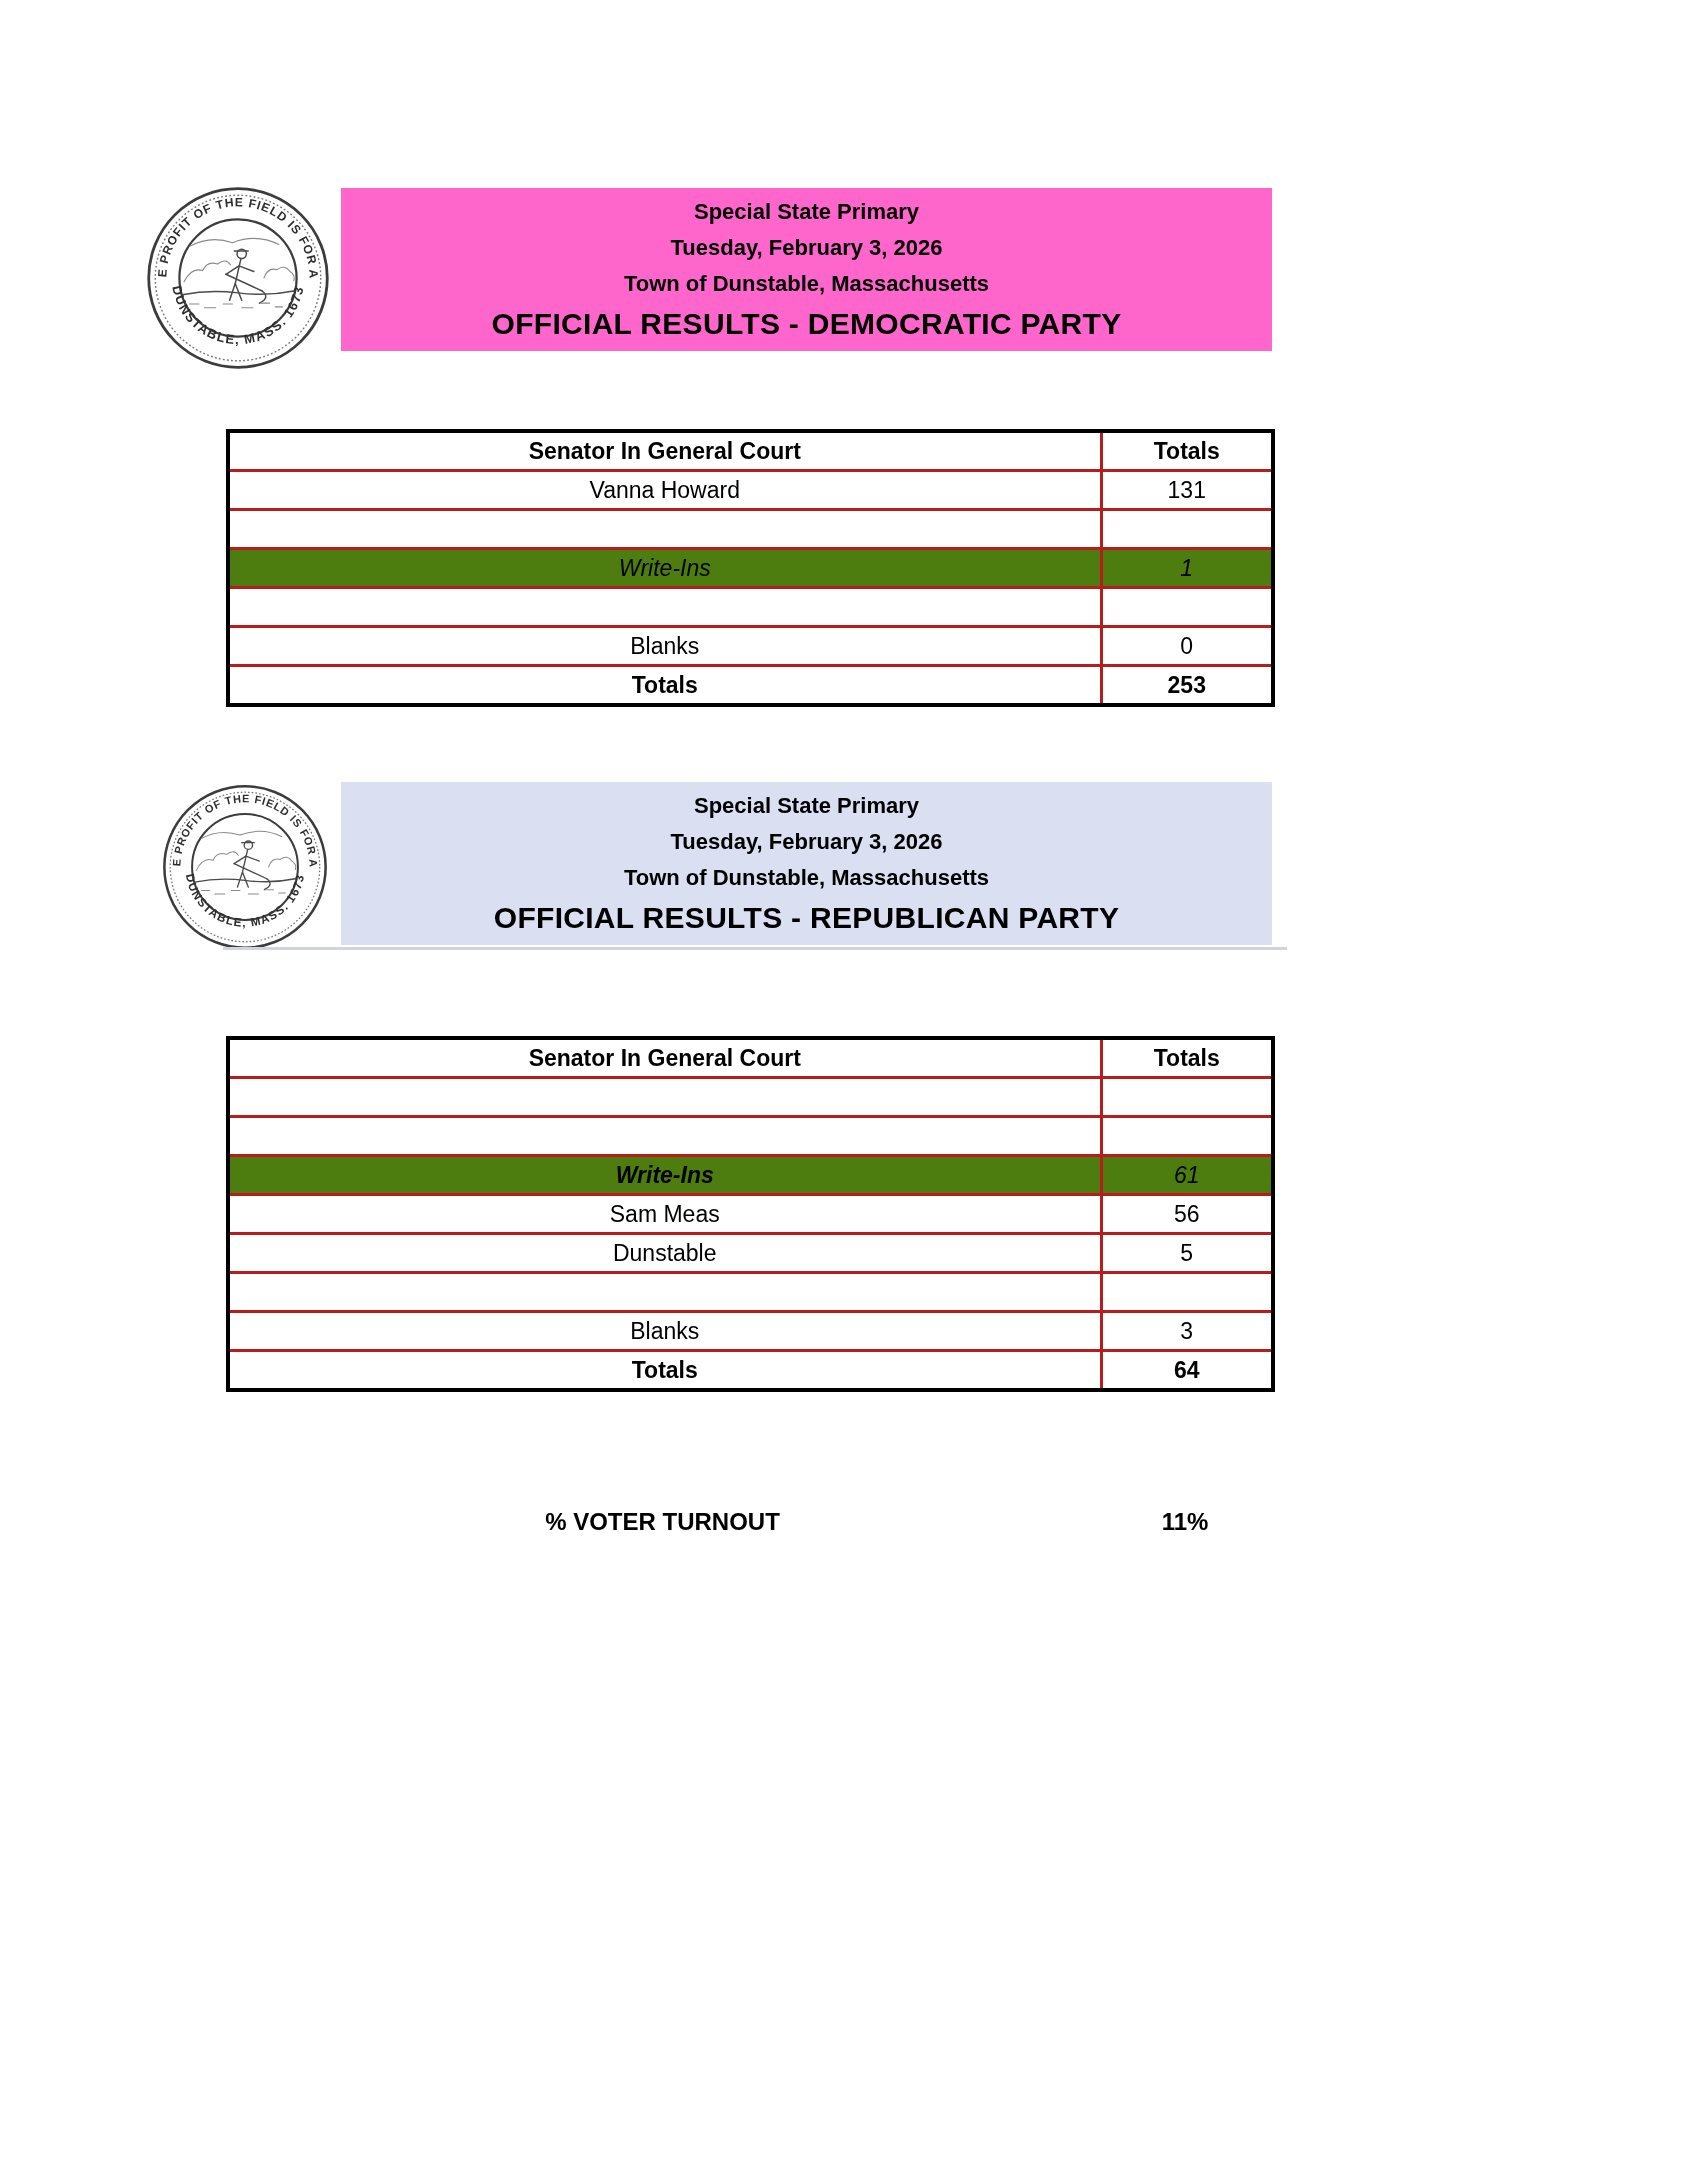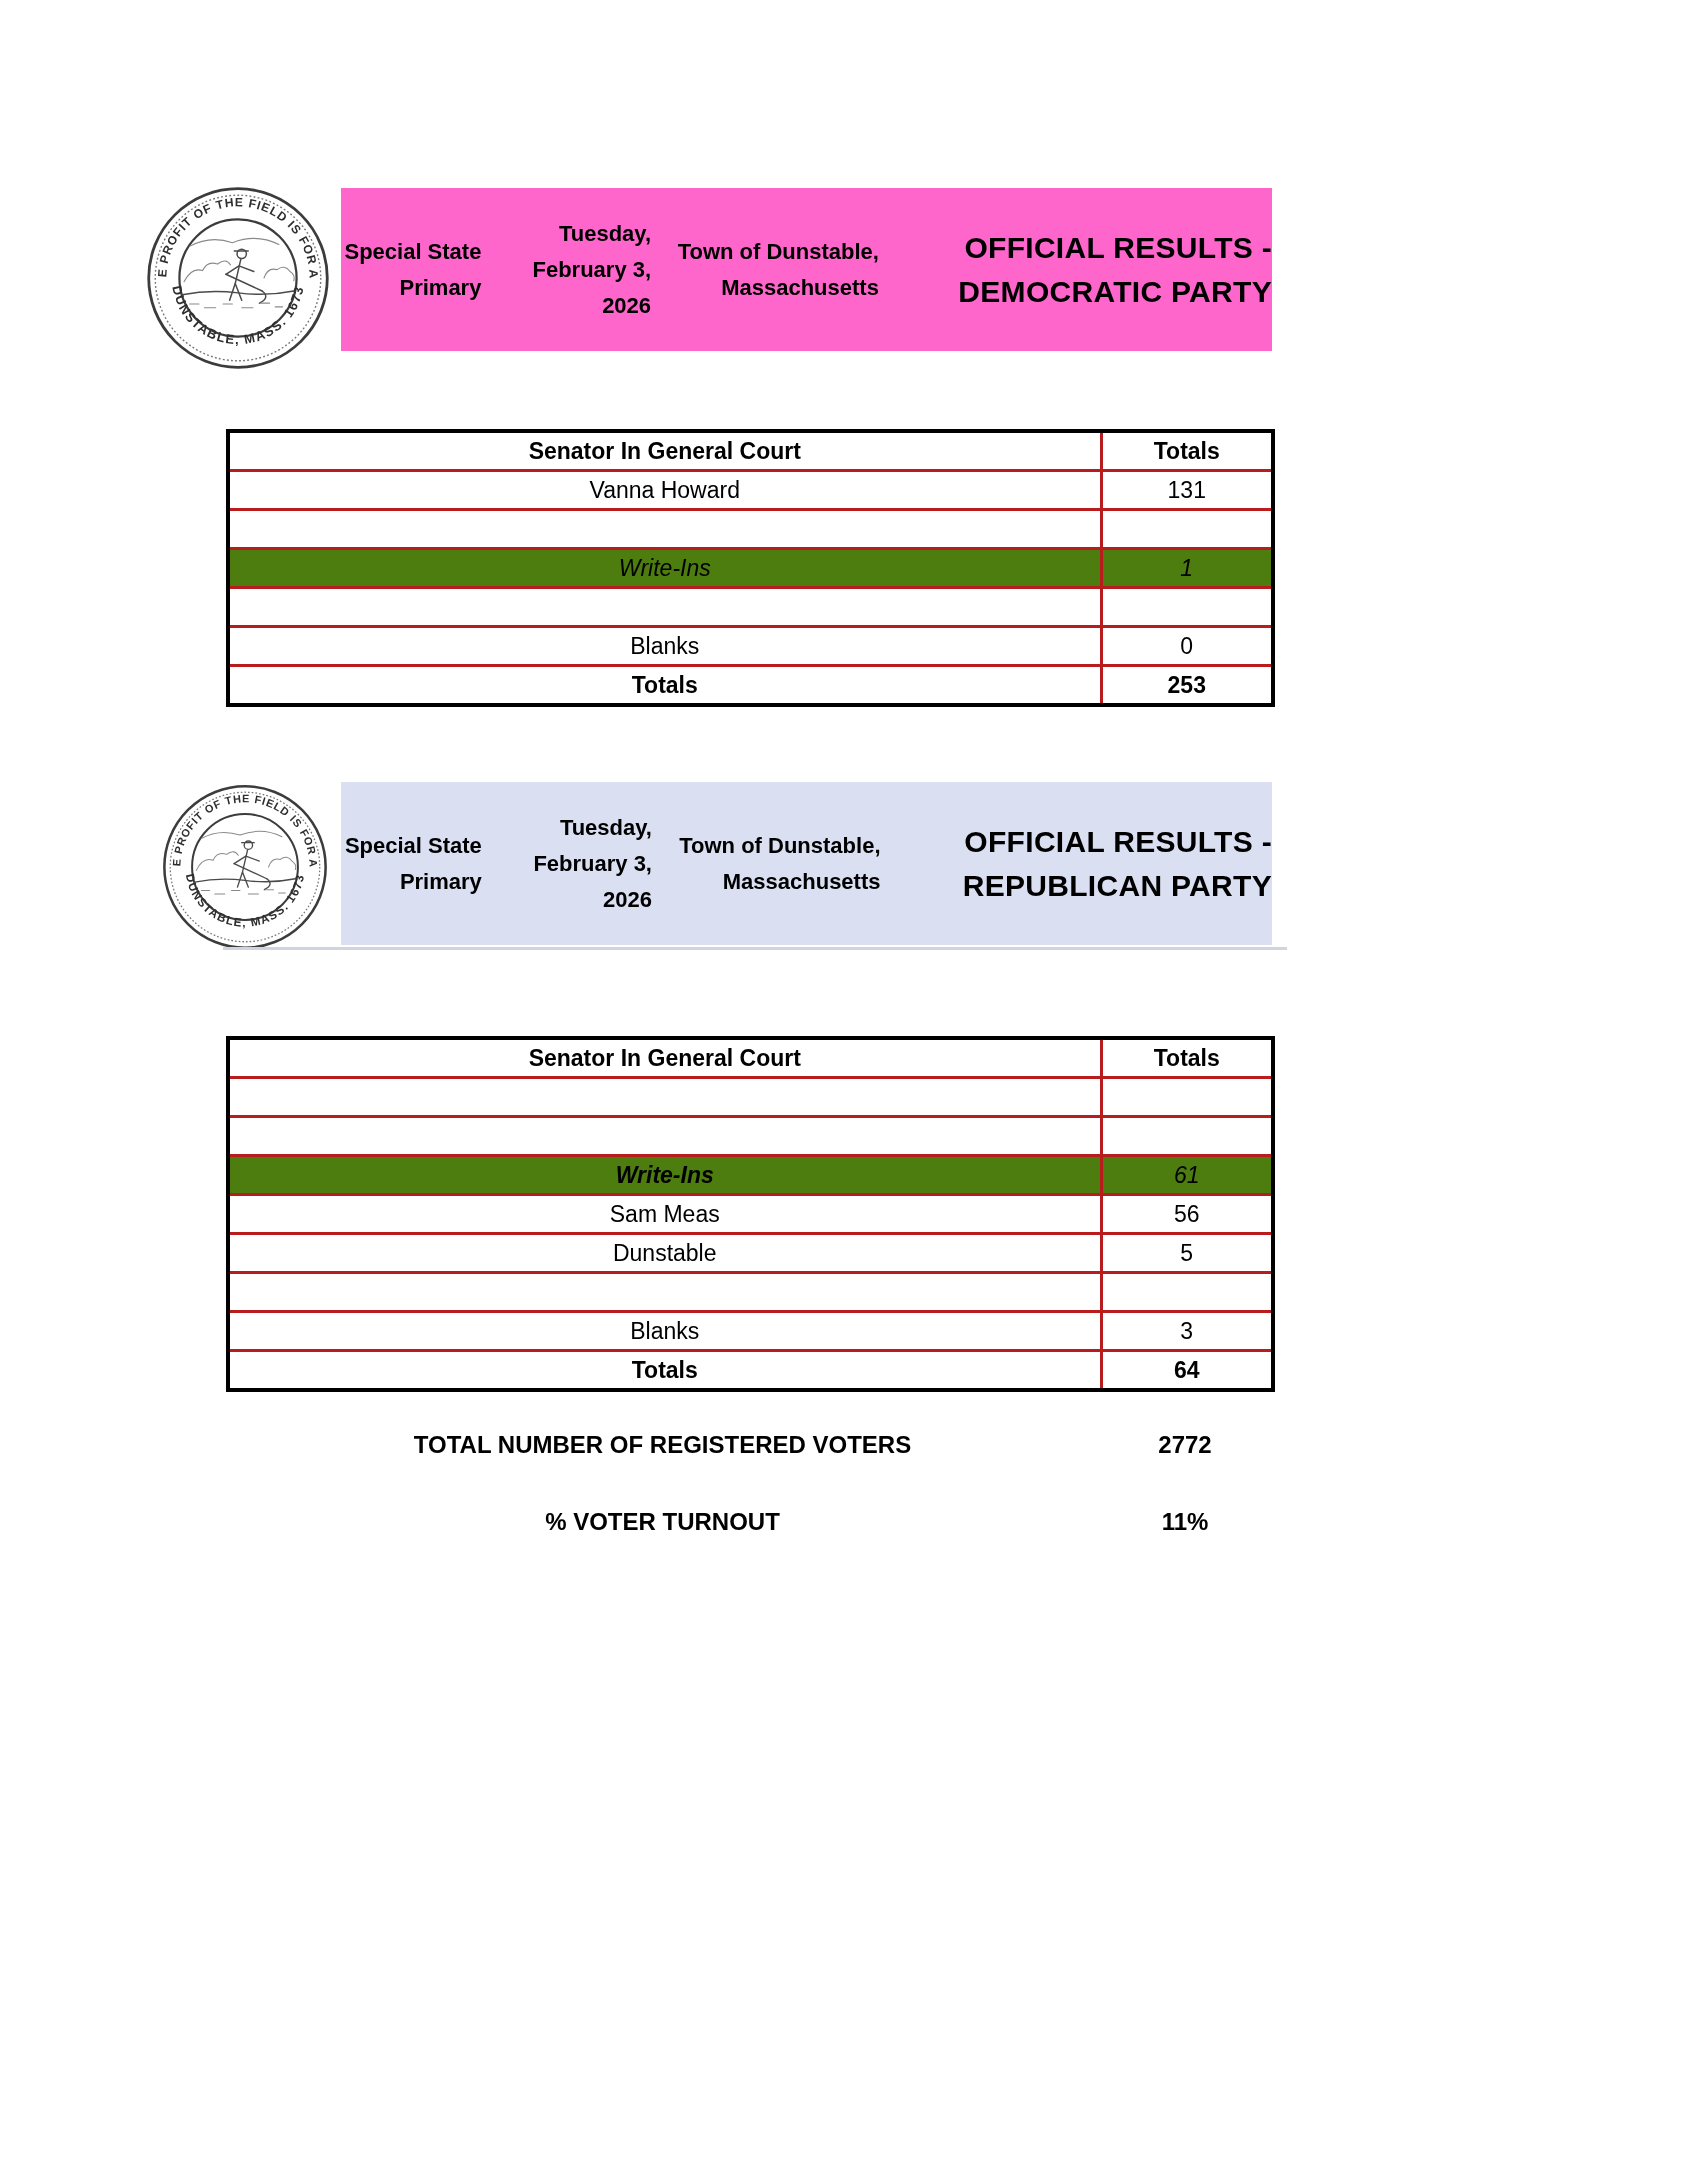--- a/index.html
+++ b/index.html
@@ -12,22 +12,22 @@
     overflow:hidden;
   }
   
   .seal{position:absolute;}
   .seal svg{display:block;width:100%;height:100%;}
   .seal-1{left:145px;top:184px;width:186px;height:188px;}
   .seal-2{left:161px;top:783px;width:168px;height:168px;}
   
   .party-header{
     position:absolute;left:341px;width:931px;height:163px;
-    display:flex;flex-direction:row;justify-content:center;align-items:center;
-    text-align:right;font-weight:bold;
+    display:flex;flex-direction:column;justify-content:center;align-items:center;
+    text-align:center;font-weight:bold;
   }
   .dem-header{top:188px;background:#FF66CC;}
   .rep-header{top:782px;background:#DAE0F2;}
   .party-header .hline{font-size:22px;line-height:36px;}
   .party-header .hline-big{font-size:30px;line-height:44px;letter-spacing:0.3px;}
   .header-shadow{
     position:absolute;left:223px;top:947px;width:1064px;height:3px;
     background:#cfd4df;
   }
   
@@ -227,23 +227,19 @@
       <td>Blanks</td>
       <td>3</td>
     </tr>
     <tr>
       <td class="bold">Totals</td>
       <td class="bold">64</td>
     </tr>
   </tbody>
     </table>
 
-  <div class="summary-row summary-1">
-    <div class="summary-label">TOTAL NUMBER OF REGISTERED VOTERS</div>
-    <div class="summary-value">2772</div>
-  </div>
   <div class="summary-row summary-2">
     <div class="summary-label">% VOTER TURNOUT</div>
     <div class="summary-value">11%</div>
   </div>
 
 </div>
 
 
 </body></html>

